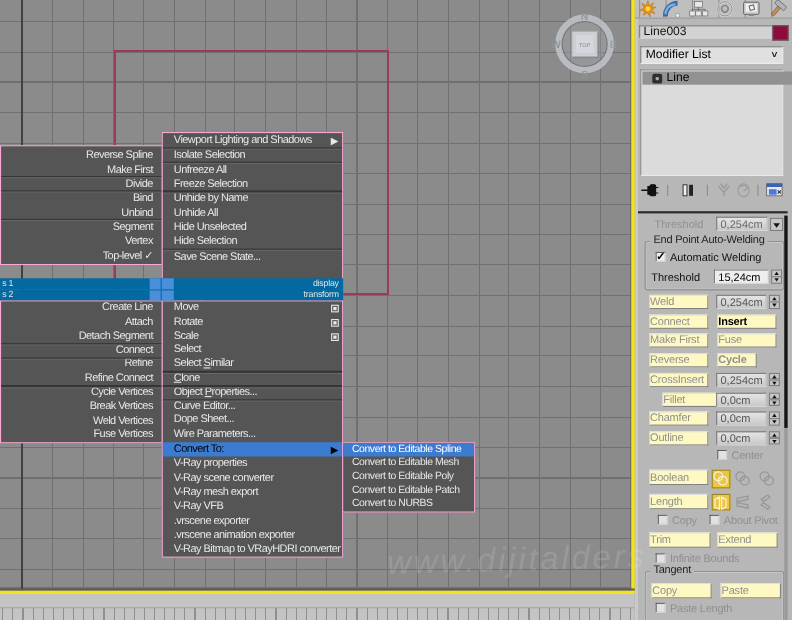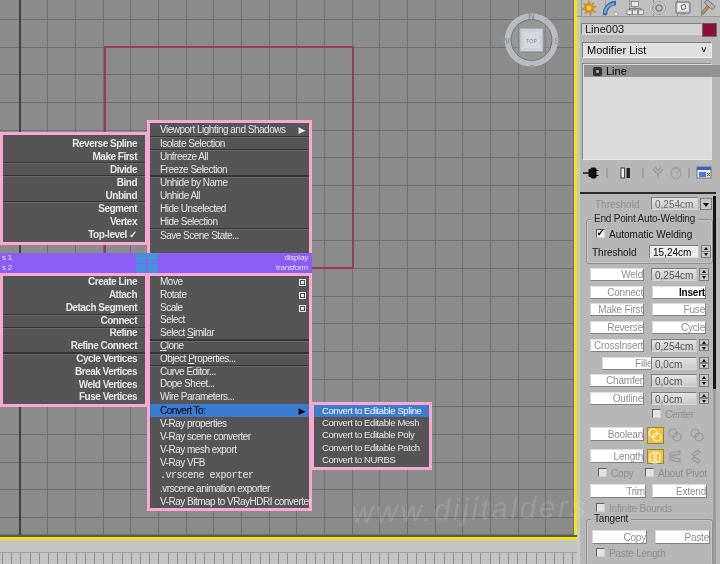--- a/index.html
+++ b/index.html
@@ -1,31 +1,31 @@
 <!DOCTYPE html>
 <html><head>
 <meta charset="utf-8">
 <style>
 html,body{margin:0;padding:0;}
 #root{position:relative;width:720px;height:564px;overflow:hidden;background:#8b8b8b;font-family:"Liberation Sans",sans-serif;}
 .abs{position:absolute;}
 
-.menu{position:absolute;background:#555555;border:3px solid #f9a8d4;box-sizing:border-box;z-index:5;}
+.menu{position:absolute;background:#555555;border:1px solid #f9a8d4;box-sizing:border-box;z-index:5;}
 .mi{position:relative;height:12.6px;line-height:12.6px;font-size:10px;letter-spacing:-0.5px;color:#e8e8e8;white-space:nowrap;}
-.mi.l{text-align:right;padding-right:8px;font-weight:bold;}
+.mi.l{text-align:right;padding-right:8px;}
 .mi.r{text-align:left;padding-left:10px;}
 .sep{height:1.6px;margin:-0.8px 0;background:#353535;position:relative;z-index:2;box-shadow:0 1px 0 rgba(120,120,120,0.55);}
 .hi{background:#3c7cd0;color:#000;}
 .arrow{position:absolute;right:4px;top:1px;font-size:9px;color:#e8e8e8;}
 .sbox{position:absolute;right:3px;top:3px;width:7px;height:7px;border:1px solid #e8e8e8;box-sizing:border-box;background:#555;}
 .sbox:after{content:"";position:absolute;left:1px;top:1px;width:3px;height:3px;background:#e8e8e8;}
-.qtitle{position:absolute;background:#8b5cf6;color:#e4e4e4;font-size:8px;letter-spacing:-0.2px;z-index:6;}
+.qtitle{position:absolute;background:#0369a1;color:#e4e4e4;font-size:8px;letter-spacing:-0.2px;z-index:6;}
 
 #panel{position:absolute;left:577px;top:0;width:143px;height:564px;background:#b7b7b7;z-index:3;}
-.btn{position:absolute;background:#ffffff;border:1px solid #828282;border-top-color:#dedede;border-left-color:#d6d6d6;box-sizing:border-box;font-size:10px;letter-spacing:-0.2px;color:#8f8f8f;text-align:right;}
+.btn{position:absolute;background:#fef9c3;border:1px solid #828282;border-top-color:#dedede;border-left-color:#d6d6d6;box-sizing:border-box;font-size:10px;letter-spacing:-0.2px;color:#8f8f8f;text-align:left;}
 .fld{position:absolute;background:linear-gradient(#e4e4e4,#c9c9c9);border:1px solid #7e7e7e;border-bottom-color:#d8d8d8;border-right-color:#c8c8c8;box-sizing:border-box;font-size:10px;color:#4c4c4c;padding-left:3px;}
 .spin{position:absolute;width:10px;}
 .spin div{position:absolute;left:0;width:10px;height:6.5px;background:#c6c6c6;border:1px solid #7e7e7e;box-sizing:border-box;}
 .spin div.up{top:0;}
 .spin div.dn{top:6px;}
 .spin div:after{content:"";position:absolute;left:2px;border-left:2.5px solid transparent;border-right:2.5px solid transparent;}
 .spin div.up:after{top:1px;border-bottom:3px solid #111;}
 .spin div.dn:after{top:1px;border-top:3px solid #111;}
 .cb{position:absolute;width:9px;height:9px;background:#e2e2e2;border:1px solid #606060;border-bottom-color:#d0d0d0;border-right-color:#cfcfcf;box-sizing:border-box;}
 .cblab{position:absolute;font-size:10px;letter-spacing:-0.2px;color:#8f8f8f;}
@@ -255,21 +255,21 @@
       <div class="mi r" style="height: 12.78px; line-height: 12.78px;">Object <u>P</u>roperties...</div>
       <div class="sep"></div>
       <div class="mi r" style="height: 12.78px; line-height: 12.78px;">Curve Editor...</div>
       <div class="mi r" style="height: 12.78px; line-height: 12.78px;">Dope Sheet...</div>
       <div class="mi r" style="height: 12.78px; line-height: 12.78px;">Wire Parameters...</div>
       <div class="mi r hi" style="height: 13px; line-height: 13px;">Convert To:<div class="arrow" style="color: rgb(0, 0, 0);">▶</div></div>
       <div class="mi r" style="height: 13px; line-height: 13px;">V-Ray properties</div>
       <div class="mi r" style="height: 13px; line-height: 13px;">V-Ray scene converter</div>
       <div class="mi r" style="height: 13px; line-height: 13px;">V-Ray mesh export</div>
       <div class="mi r" style="height: 13px; line-height: 13px;">V-Ray VFB</div>
-      <div class="mi r" style="height: 13px; line-height: 13px; font-family: Liberation Mono, monospace;">.vrscene exporter</div>
+      <div class="mi r" style="height: 13px; line-height: 13px;">.vrscene exporter</div>
       <div class="mi r" style="height: 13px; line-height: 13px;">.vrscene animation exporter</div>
       <div class="mi r" style="height: 13px; line-height: 13px;">V-Ray Bitmap to VRayHDRI converter</div>
     </div>
 
 <div class="menu" id="m-ss" style="left:311px;top:401.7px;width:121px;">
       <div class="mi r hi" style="height: 12.4px; line-height: 12.4px; padding-left: 8px; font-size: 9.5px; letter-spacing: -0.4px; color: rgb(255, 255, 255);">Convert to Editable Spline</div>
       <div class="mi r" style="height: 12.4px; line-height: 12.4px; padding-left: 8px; font-size: 9.5px; letter-spacing: -0.4px;">Convert to Editable Mesh</div>
       <div class="mi r" style="height: 12.4px; line-height: 12.4px; padding-left: 8px; font-size: 9.5px; letter-spacing: -0.4px;">Convert to Editable Poly</div>
       <div class="mi r" style="height: 12.4px; line-height: 12.4px; padding-left: 8px; font-size: 9.5px; letter-spacing: -0.4px;">Convert to Editable Patch</div>
       <div class="mi r" style="height: 12.4px; line-height: 12.4px; padding-left: 8px; font-size: 9.5px; letter-spacing: -0.4px;">Convert to NURBS</div>
@@ -372,23 +372,23 @@
       </div>
       <div class="btn" style="left:13px;top:268px;width:54px;height:13px;line-height:12px;">Weld</div>
       <div class="fld" style="left:74px;top:268px;width:46px;height:13px;line-height:13px;color:#555;">0,254cm</div>
       <div class="spin" style="left:122px;top:268px;">
         <div class="up"></div>
         <div class="dn"></div>
       </div>
       <div class="btn" style="left:13px;top:285.7px;width:54px;height:13px;line-height:12px;">Connect</div>
       <div class="btn" style="left:75px;top:285.7px;width:54px;height:13px;line-height:12px;color:#000;font-weight:bold;">Insert</div>
       <div class="btn" style="left:13px;top:303.4px;width:54px;height:13px;line-height:12px;">Make First</div>
-      <div class="btn" style="left:75px;top:303.4px;width:54px;height:13px;line-height:12px;padding-left:16px;">Fuse</div>
+      <div class="btn" style="left:75px;top:303.4px;width:54px;height:13px;line-height:12px;">Fuse</div>
       <div class="btn" style="left:13px;top:321.1px;width:54px;height:13px;line-height:12px;">Reverse</div>
-      <div class="btn" style="left:75px;top:321.1px;width:54px;height:13px;line-height:12px;">Cycle</div>
+      <div class="btn" style="left:75px;top:321.1px;width:36px;height:13px;line-height:12px;font-weight:bold;">Cycle</div>
       <div class="btn" style="left:13px;top:338.8px;width:54px;height:13px;line-height:12px;">CrossInsert</div>
       <div class="fld" style="left:74px;top:338.8px;width:46px;height:13px;line-height:13px;color:#555;">0,254cm</div>
       <div class="spin" style="left:122px;top:338.8px;">
         <div class="up"></div>
         <div class="dn"></div>
       </div>
       <div class="btn" style="left:13px;top:356.5px;width:54px;height:13px;line-height:12px;margin-left:12px;">Fillet</div>
       <div class="fld" style="left:74px;top:356.5px;width:46px;height:13px;line-height:13px;color:#555;">0,0cm</div>
       <div class="spin" style="left:122px;top:356.5px;">
         <div class="up"></div>

